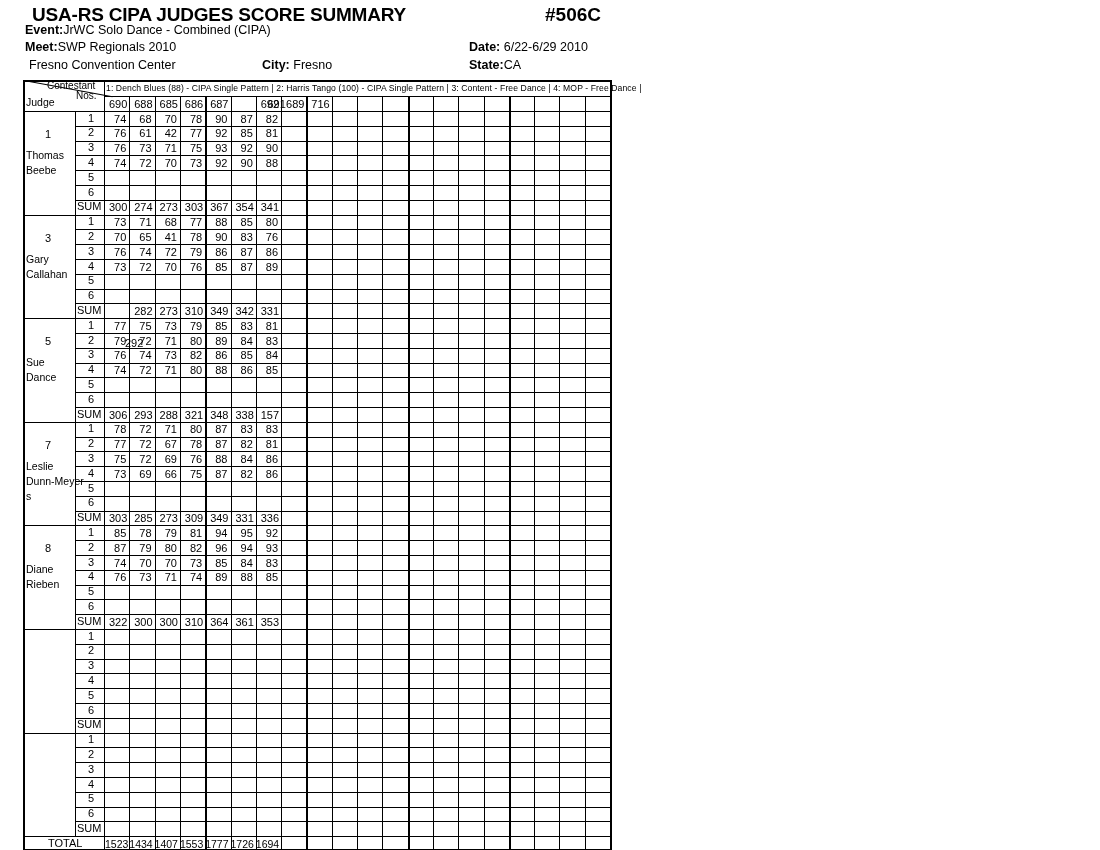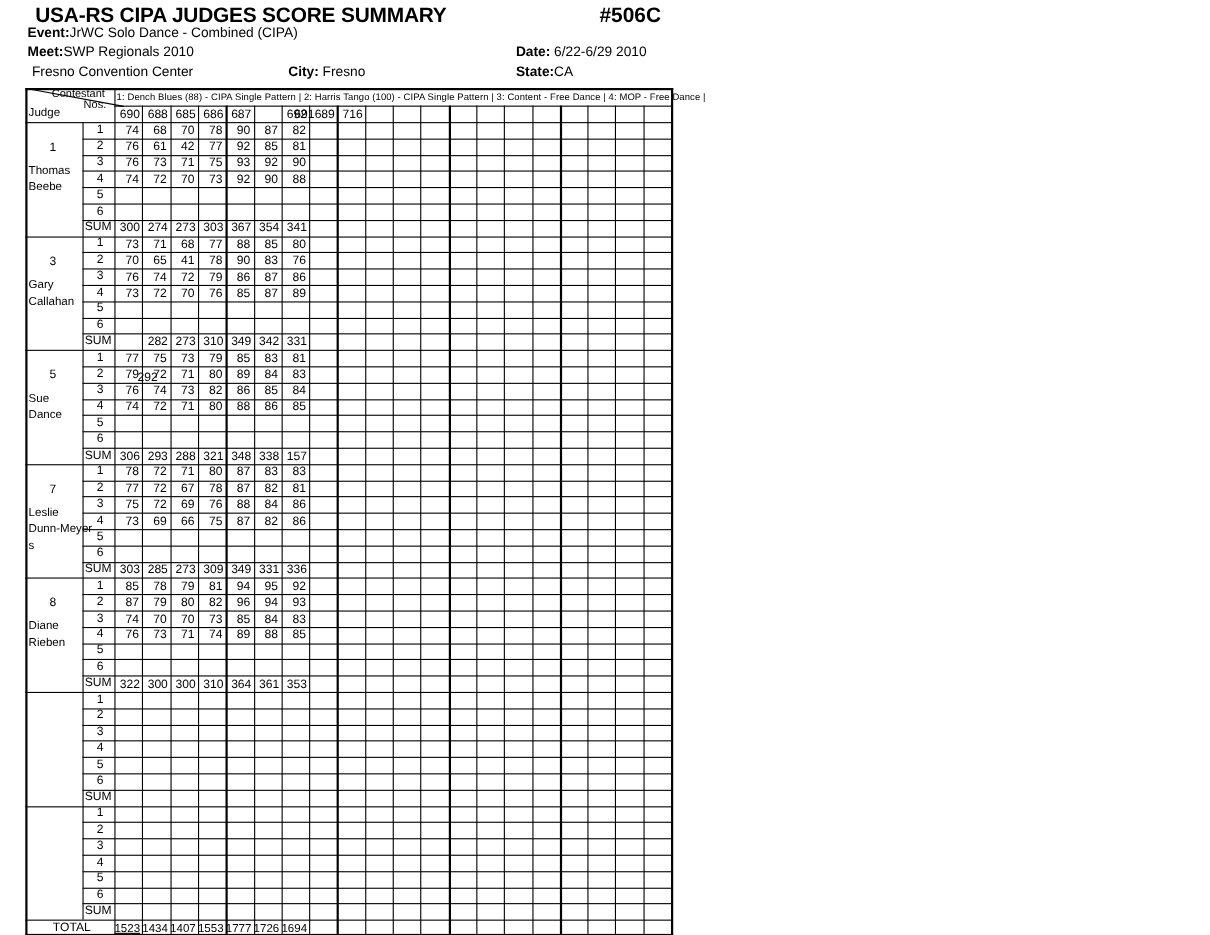--- a/index.html
+++ b/index.html
@@ -397,20 +397,20 @@
     <div class="jnum" style="left: 26px; top: 749.6px;"></div>
     <div class="jname" style="left: 26px; top: 769.6px;"></div>
     <div class="rnum" style="left: 75px; width: 19px; text-align: right; top: 733.1px;">1</div>
     <div class="rnum" style="left: 75px; width: 19px; text-align: right; top: 747.9px;">2</div>
     <div class="rnum" style="left: 75px; width: 19px; text-align: right; top: 762.7px;">3</div>
     <div class="rnum" style="left: 75px; width: 19px; text-align: right; top: 777.5px;">4</div>
     <div class="rnum" style="left: 75px; width: 19px; text-align: right; top: 792.3px;">5</div>
     <div class="rnum" style="left: 75px; width: 19px; text-align: right; top: 807.1px;">6</div>
     <div class="rnum" style="left: 77px; width: 26px; text-align: left; top: 821.9px;">SUM</div>
     <div class="total-label" style="top: 837.2px;">TOTAL</div>
-    <div class="cell" style="left: 104px; top: 836.7px; width: 25.3px; text-align: left; font-size: 10.5px; text-decoration: underline;">1523</div>
+    <div class="cell" style="left: 104px; top: 836.7px; width: 25.3px; text-align: center; font-size: 10.5px;">1523</div>
     <div class="cell" style="left: 129.3px; top: 836.7px; width: 25.3px; text-align: left; font-size: 10.5px;">1434</div>
     <div class="cell" style="left: 154.6px; top: 836.7px; width: 25.3px; text-align: left; font-size: 10.5px;">1407</div>
     <div class="cell" style="left: 179.9px; top: 836.7px; width: 25.3px; text-align: left; font-size: 10.5px;">1553</div>
     <div class="cell" style="left: 205.2px; top: 836.7px; width: 25.3px; text-align: left; font-size: 10.5px;">1777</div>
     <div class="cell" style="left: 230.5px; top: 836.7px; width: 25.3px; text-align: left; font-size: 10.5px;">1726</div>
     <div class="cell" style="left: 255.8px; top: 836.7px; width: 25.3px; text-align: left; font-size: 10.5px;">1694</div>
   </div>
 
 </body></html>

